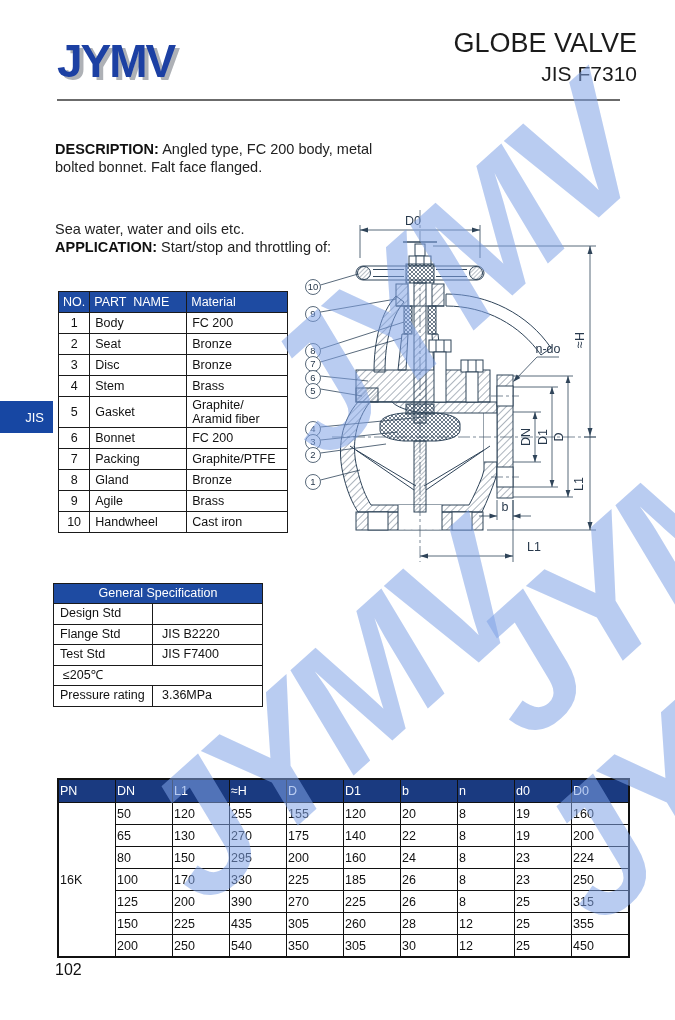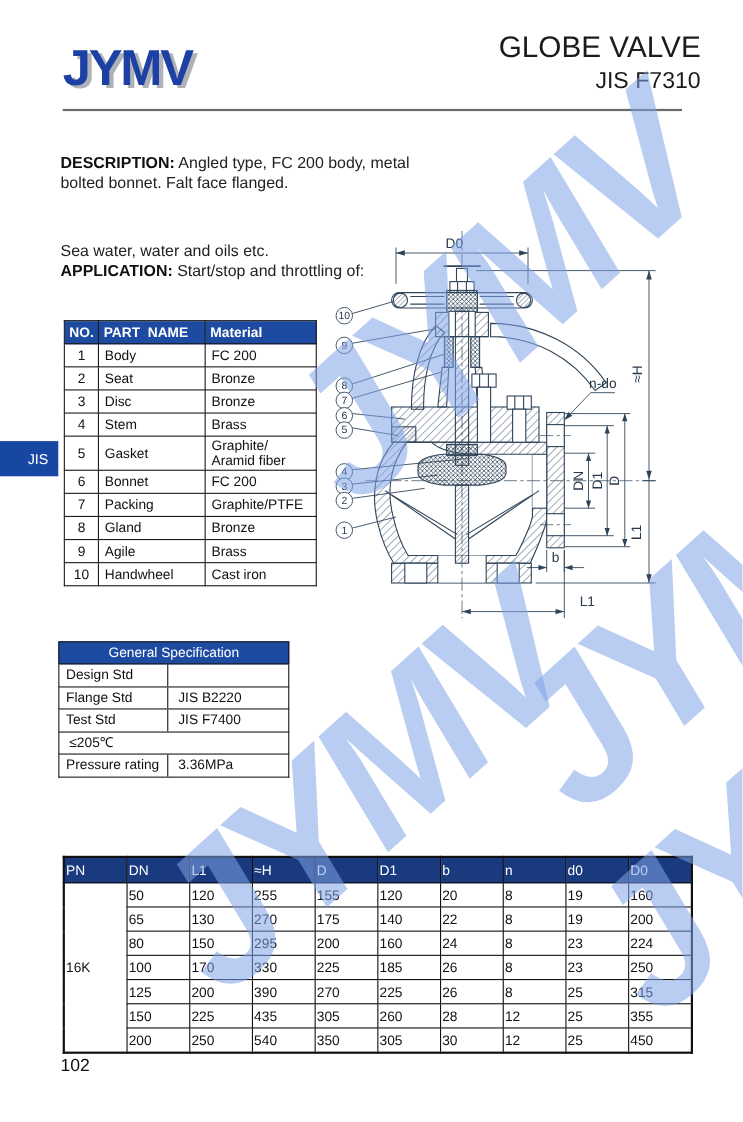--- a/index.html
+++ b/index.html
@@ -14,21 +14,21 @@
   .rule{left:57px;top:99px;width:563px;height:2px;background:#6b6b6b;}
   
   .para{left:55px;font-size:14.5px;line-height:18px;color:#222;width:330px;}
   .para b{color:#111;}
   
   .jis-tab{left:0;top:401px;width:53px;height:32px;background:#1747a3;color:#fff;
            font-size:13px;display:flex;align-items:center;justify-content:flex-end;
            padding-right:9px;box-sizing:border-box;}
   
   #parts-table{left:58px;top:291px;border-collapse:collapse;font-size:12.5px;color:#111;}
-  #parts-table th{background:#1e4ba2;color:#fff;font-weight:bold;white-space:pre;
+  #parts-table th{background:#1e4ba2;color:#fff;font-weight:normal;white-space:pre;
                   border:1.5px solid #1a1a1a;padding:3px 4px;text-align:left;}
   #parts-table td{border:1px solid #1a1a1a;padding:1px 5px;height:18px;}
   #parts-table td:first-child{text-align:center;width:24px;padding:1px 2px;}
   #parts-table td:nth-child(2){width:86px;}
   #parts-table td:nth-child(3){width:90px;}
   
   #spec-table{left:53px;top:563px;width:210px;font-size:12.5px;color:#111;}
   .spec-title{background:#1e4ba2;color:#fff;text-align:center;border:1.5px solid #1a1a1a;
               height:19px;line-height:19px;margin-top:20px;}
   .spec-row{display:flex;border:1px solid #1a1a1a;border-top:none;height:19.5px;

